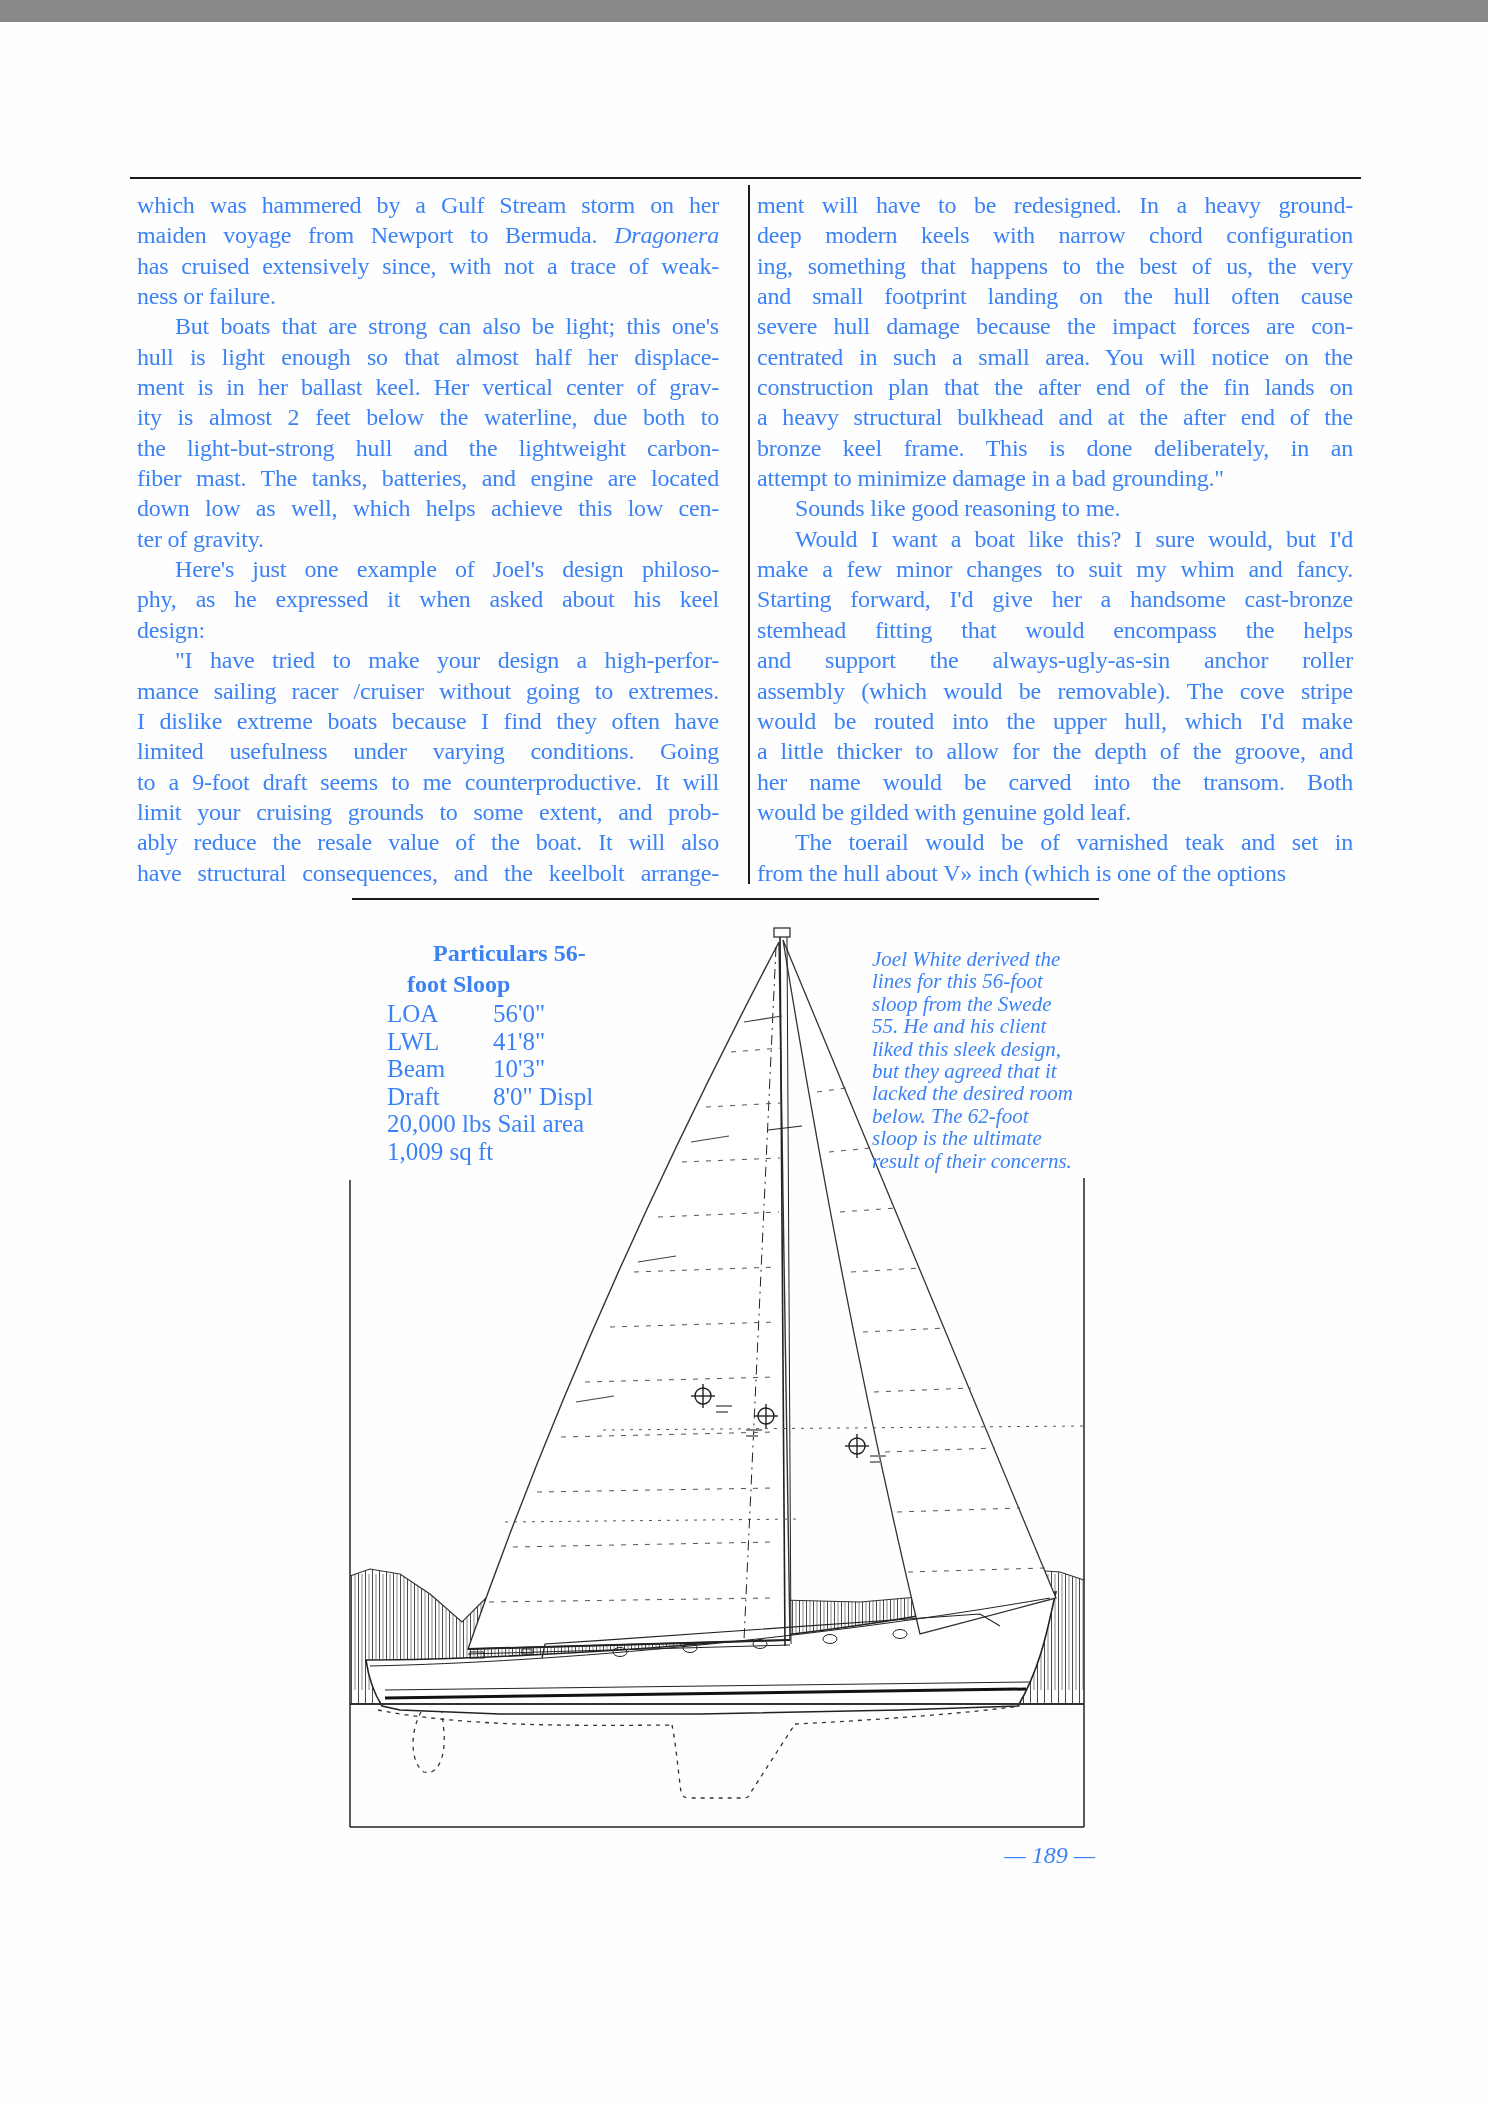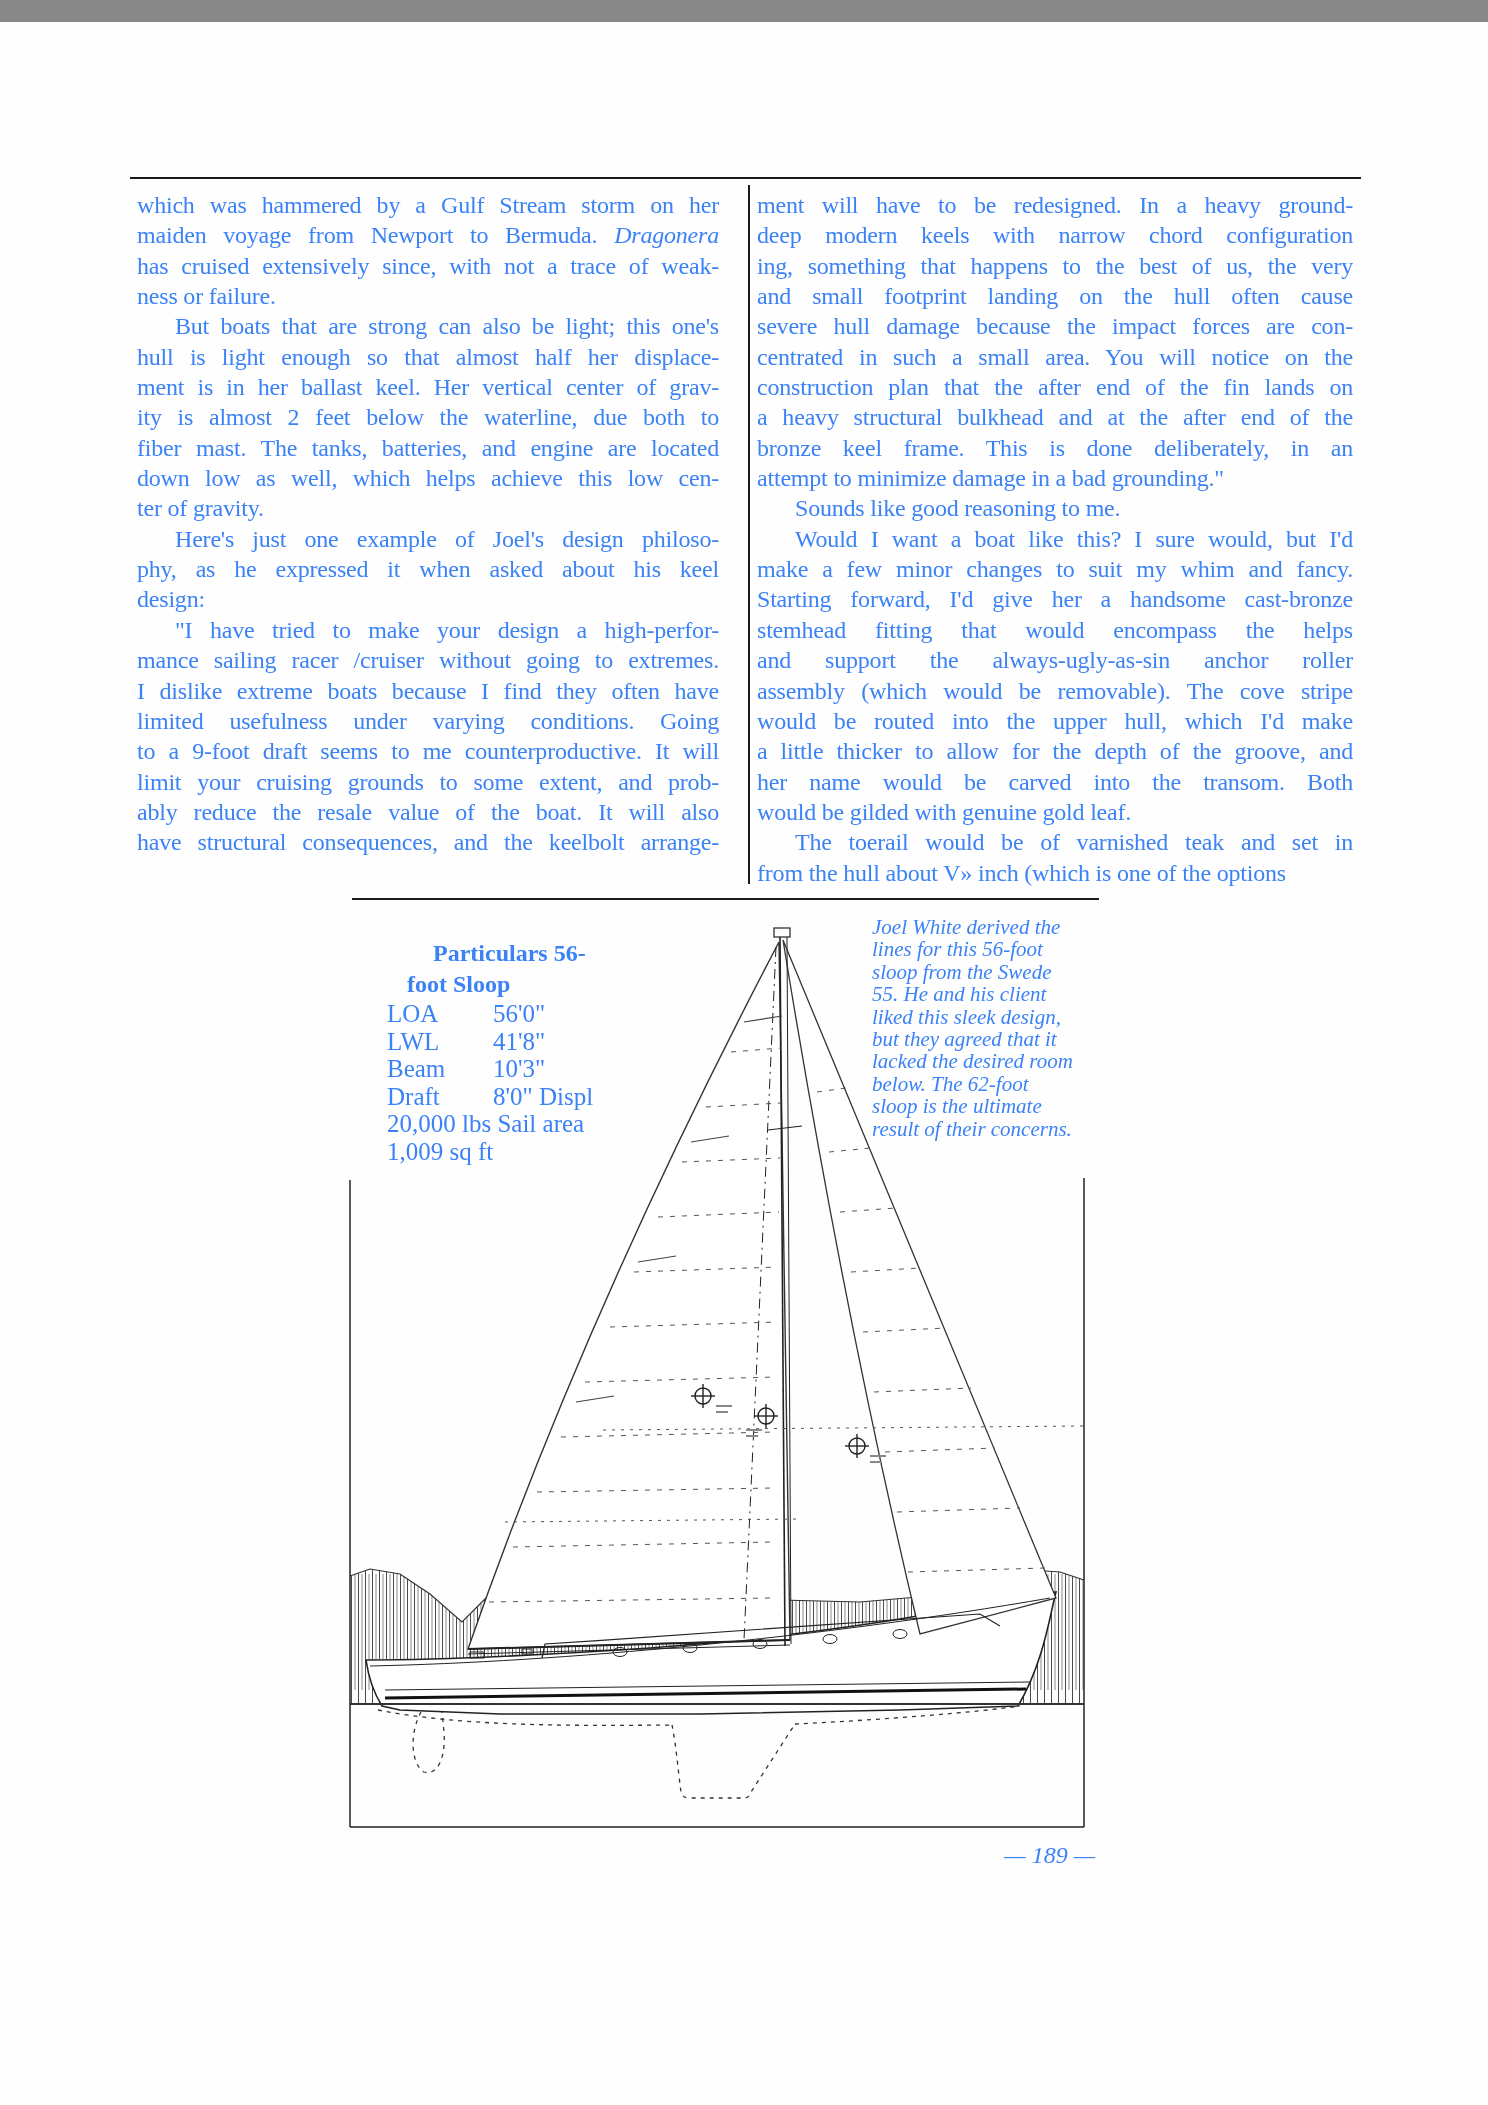--- a/index.html
+++ b/index.html
@@ -17,21 +17,21 @@
   #col-left{left:137px;width:582px;}
   #col-right{left:757px;width:596px;}
   .tline{text-align:justify;text-align-last:justify;white-space:nowrap;}
   .tline.end{text-align-last:left;}
   .tline.ind{padding-left:38px;}
   #particulars{position:absolute;left:387px;top:916px;width:300px;font-size:25px;line-height:27.6px;}
   #particulars .title{font-weight:bold;font-size:24px;line-height:31px;}
   #particulars .t1{padding-left:46px;}
   #particulars .t2{padding-left:20px;}
   .spec-row .label{display:inline-block;width:106px;}
-  #fig-caption{position:absolute;left:872px;top:894px;width:256px;font-size:21px;line-height:22.4px;font-style:italic;}
+  #fig-caption{position:absolute;left:872px;top:926px;width:256px;font-size:21px;line-height:22.4px;font-style:italic;}
   #page-number{position:absolute;left:340px;top:1820px;width:755px;text-align:right;font-style:italic;font-size:24px;}
   #boat-figure{position:absolute;left:340px;top:895px;width:760px;height:945px;}
 </style>
 </head>
 <body>
 
 <div id="page">
 
   <div id="top-rule" class="rule"></div>
   <div id="col-divider" class="rule"></div>
@@ -39,20 +39,21 @@
 
   <div id="col-left" class="col">
       <div class="tline"><span>which was hammered by a Gulf Stream storm on her</span></div>
       <div class="tline"><span>maiden voyage from Newport to Bermuda. </span><i>Dragonera</i></div>
       <div class="tline"><span>has cruised extensively since, with not a trace of weak-</span></div>
       <div class="tline end"><span>ness or failure.</span></div>
       <div class="tline ind"><span>But boats that are strong can also be light; this one's</span></div>
       <div class="tline"><span>hull is light enough so that almost half her displace-</span></div>
       <div class="tline"><span>ment is in her ballast keel. Her vertical center of grav-</span></div>
       <div class="tline"><span>ity is almost 2 feet below the waterline, due both to</span></div>
+      <div class="tline"><span>the light-but-strong hull and the lightweight carbon-</span></div>
       <div class="tline"><span>fiber mast. The tanks, batteries, and engine are located</span></div>
       <div class="tline"><span>down low as well, which helps achieve this low cen-</span></div>
       <div class="tline end"><span>ter of gravity.</span></div>
       <div class="tline ind"><span>Here's just one example of Joel's design philoso-</span></div>
       <div class="tline"><span>phy, as he expressed it when asked about his keel</span></div>
       <div class="tline end"><span>design:</span></div>
       <div class="tline ind"><span>"I have tried to make your design a high-perfor-</span></div>
       <div class="tline"><span>mance sailing racer /cruiser without going to extremes.</span></div>
       <div class="tline"><span>I dislike extreme boats because I find they often have</span></div>
       <div class="tline"><span>limited usefulness under varying conditions. Going</span></div>

